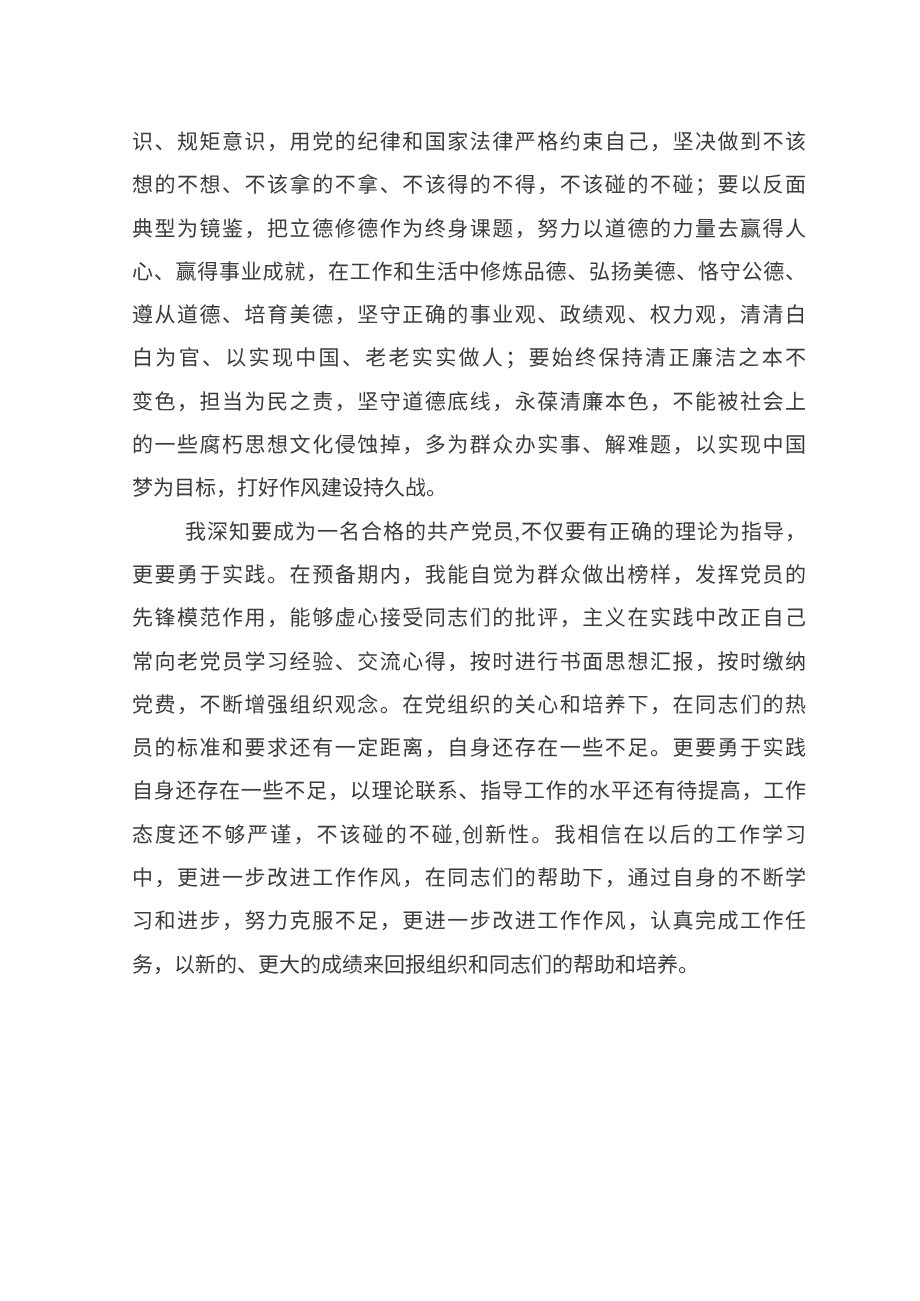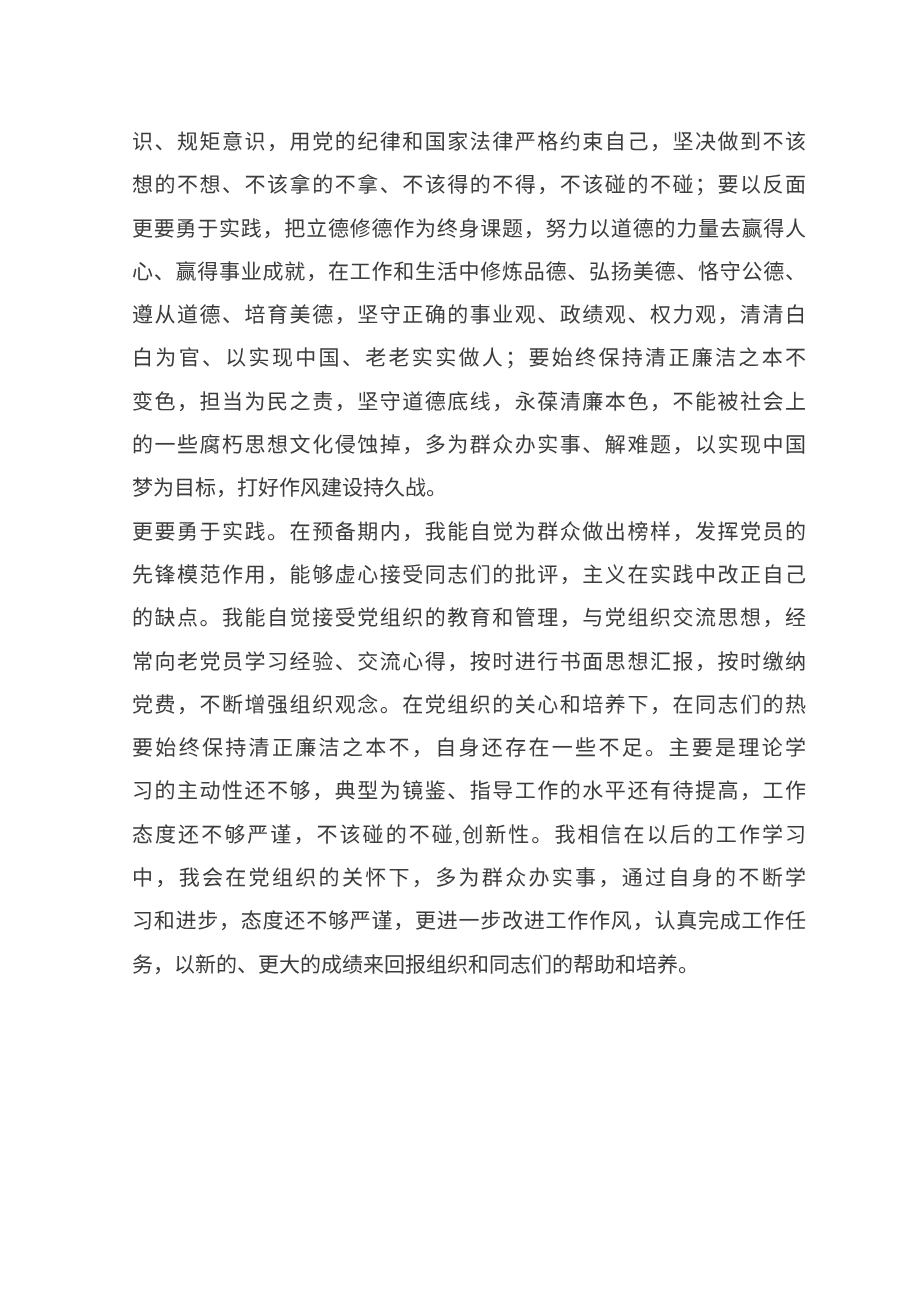--- a/index.html
+++ b/index.html
@@ -52,35 +52,35 @@
   }
 </style>
 </head>
 <body style="background: rgb(255, 255, 255);">
 
 <div class="page">
   <div class="text-block" id="text-block" style="color: rgb(60, 60, 60);">
       <div class="paragraph">
         <div class="line">识、规矩意识，用党的纪律和国家法律严格约束自己，坚决做到不该</div>
         <div class="line">想的不想、不该拿的不拿、不该得的不得，不该碰的不碰；要以反面</div>
-        <div class="line">更要勇于实践，把立德修德作为终身课题，努力以道德的力量去赢得人</div>
+        <div class="line">典型为镜鉴，把立德修德作为终身课题，努力以道德的力量去赢得人</div>
         <div class="line">心、赢得事业成就，在工作和生活中修炼品德、弘扬美德、恪守公德、</div>
         <div class="line">遵从道德、培育美德，坚守正确的事业观、政绩观、权力观，清清白</div>
         <div class="line">白为官、以实现中国、老老实实做人；要始终保持清正廉洁之本不</div>
         <div class="line">变色，担当为民之责，坚守道德底线，永葆清廉本色，不能被社会上</div>
         <div class="line">的一些腐朽思想文化侵蚀掉，多为群众办实事、解难题，以实现中国</div>
         <div class="line para-end">梦为目标，打好作风建设持久战。</div>
       </div>
       <div class="paragraph">
+        <div class="line indent">我深知要成为一名合格的共产党员,不仅要有正确的理论为指导，</div>
         <div class="line">更要勇于实践。在预备期内，我能自觉为群众做出榜样，发挥党员的</div>
         <div class="line">先锋模范作用，能够虚心接受同志们的批评，主义在实践中改正自己</div>
-        <div class="line">的缺点。我能自觉接受党组织的教育和管理，与党组织交流思想，经</div>
         <div class="line">常向老党员学习经验、交流心得，按时进行书面思想汇报，按时缴纳</div>
         <div class="line">党费，不断增强组织观念。在党组织的关心和培养下，在同志们的热</div>
-        <div class="line">要始终保持清正廉洁之本不，自身还存在一些不足。主要是理论学</div>
-        <div class="line">习的主动性还不够，典型为镜鉴、指导工作的水平还有待提高，工作</div>
+        <div class="line">员的标准和要求还有一定距离，自身还存在一些不足。更要勇于实践</div>
+        <div class="line">自身还存在一些不足，以理论联系、指导工作的水平还有待提高，工作</div>
         <div class="line">态度还不够严谨，不该碰的不碰,创新性。我相信在以后的工作学习</div>
-        <div class="line">中，我会在党组织的关怀下，多为群众办实事，通过自身的不断学</div>
-        <div class="line">习和进步，态度还不够严谨，更进一步改进工作作风，认真完成工作任</div>
+        <div class="line">中，更进一步改进工作作风，在同志们的帮助下，通过自身的不断学</div>
+        <div class="line">习和进步，努力克服不足，更进一步改进工作作风，认真完成工作任</div>
         <div class="line para-end">务，以新的、更大的成绩来回报组织和同志们的帮助和培养。</div>
       </div>
     </div>
 </div>
 
 </body></html>

